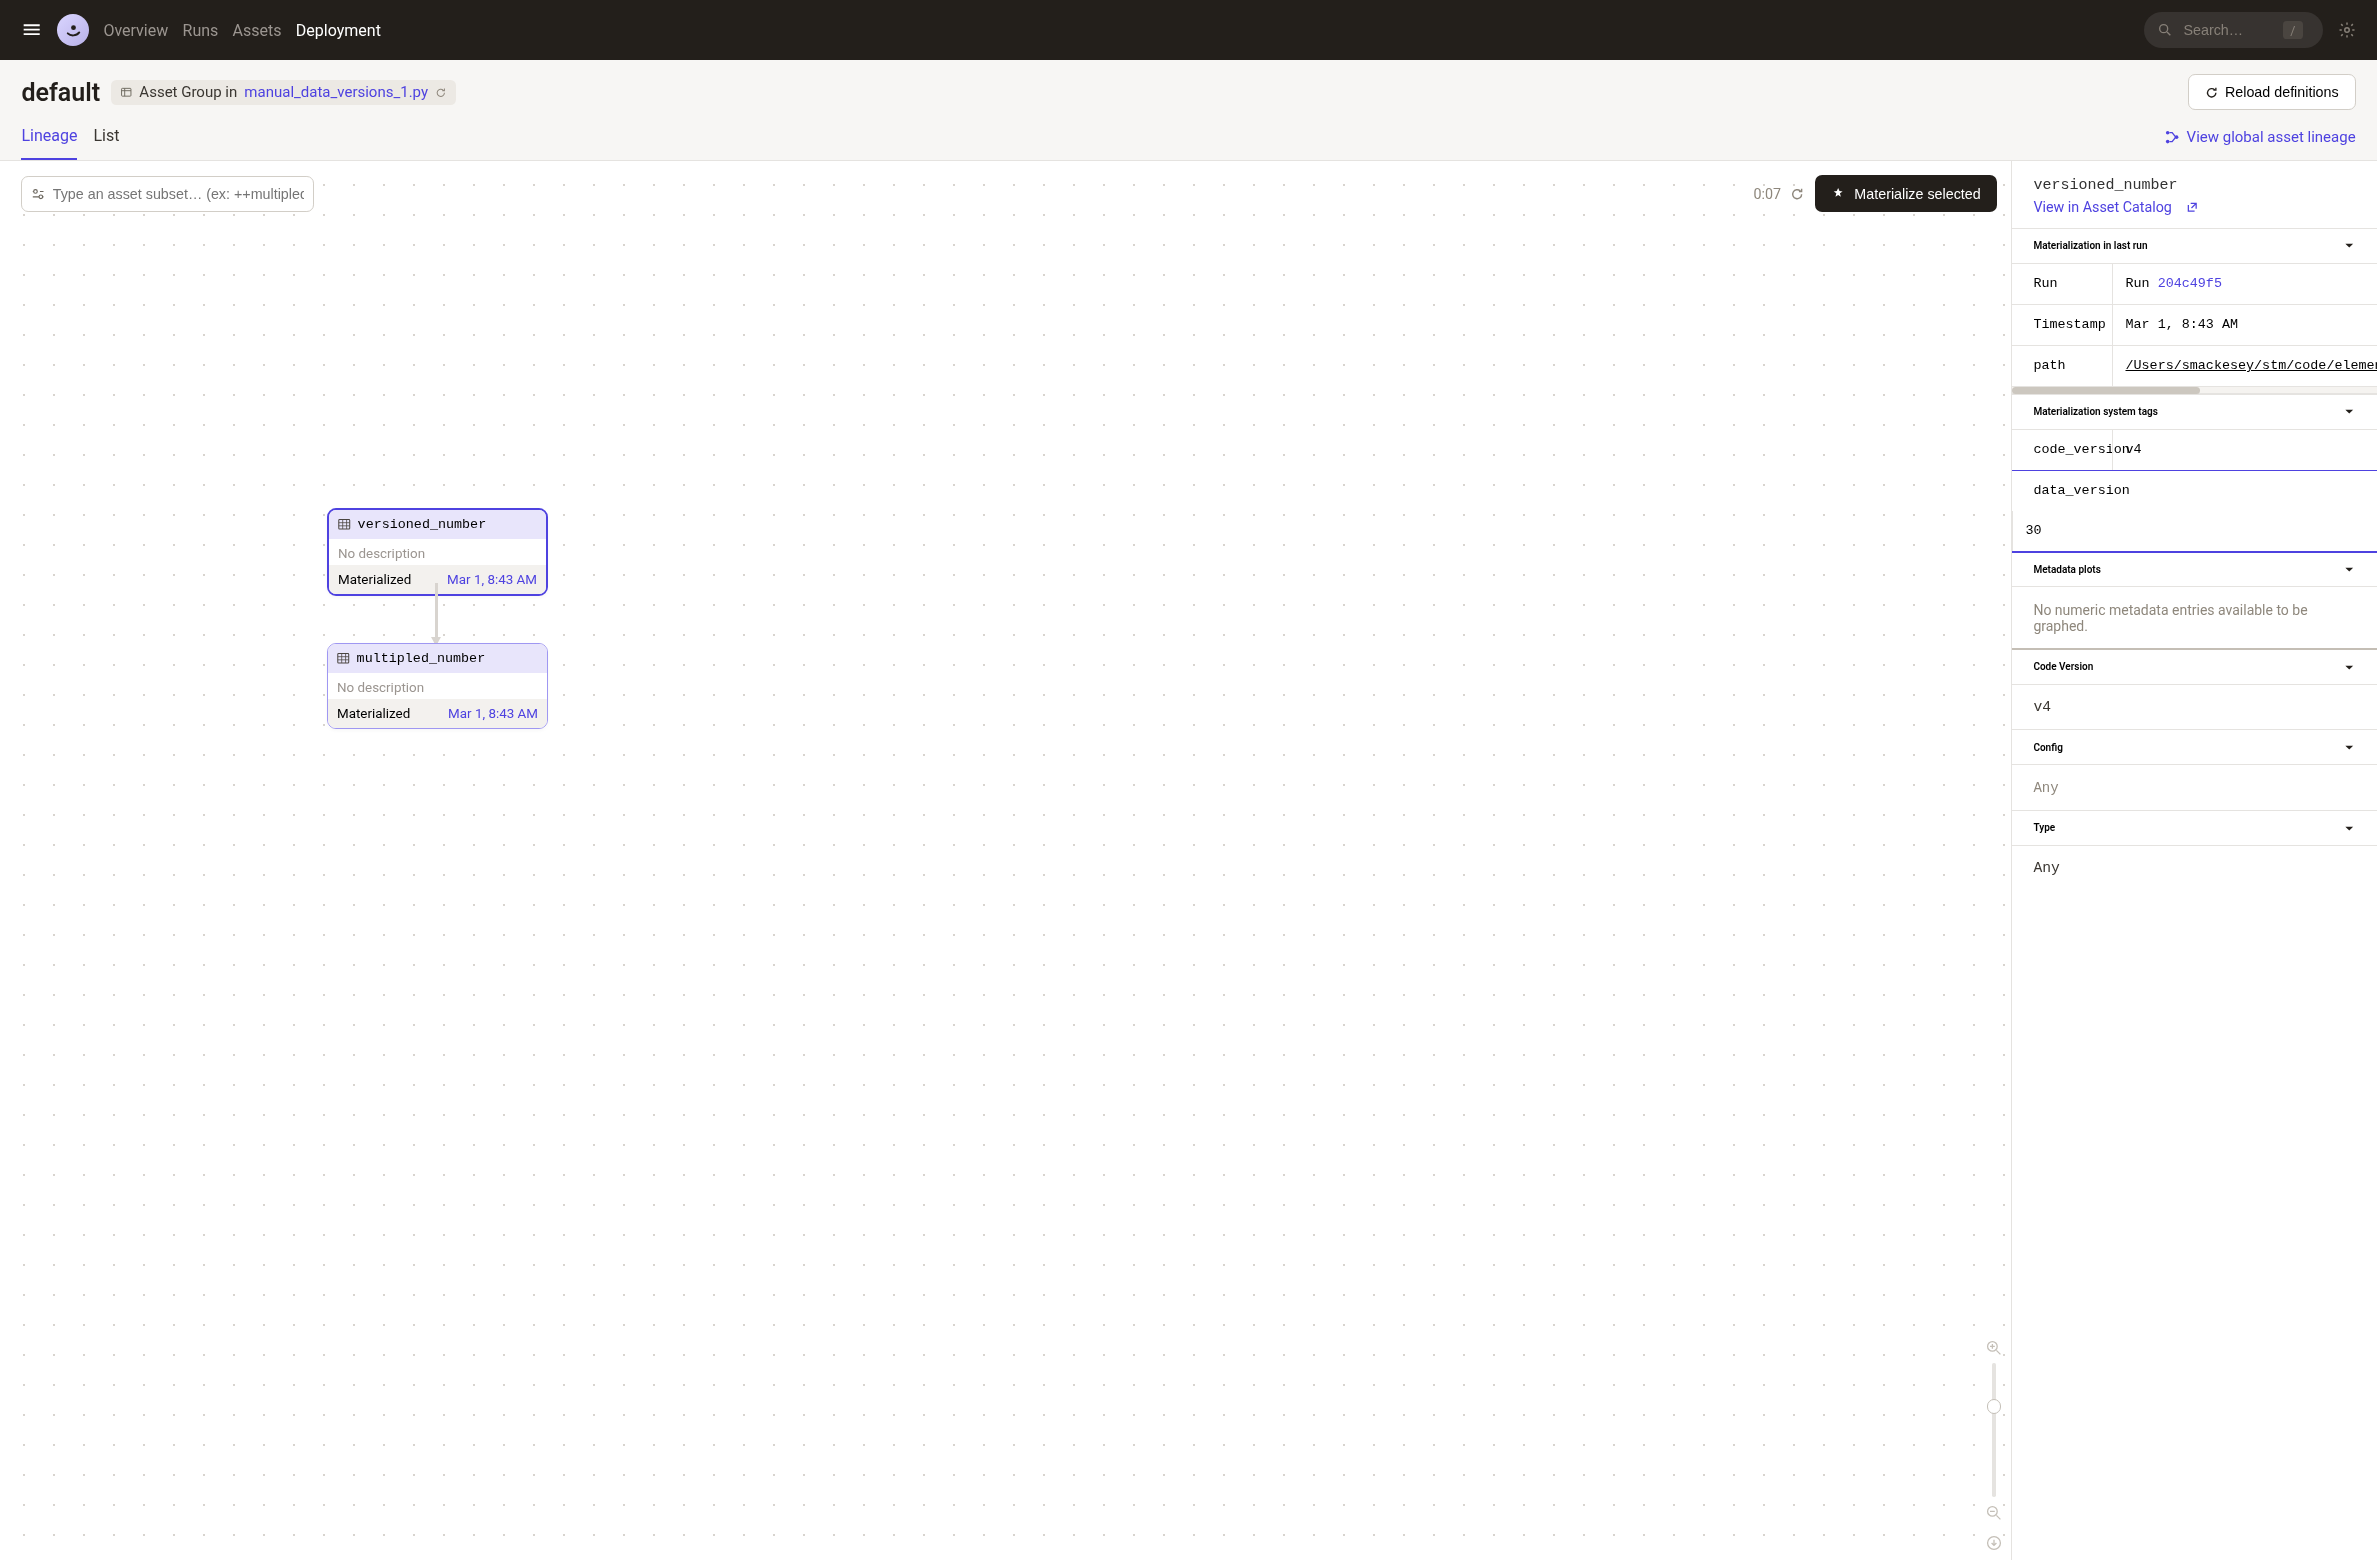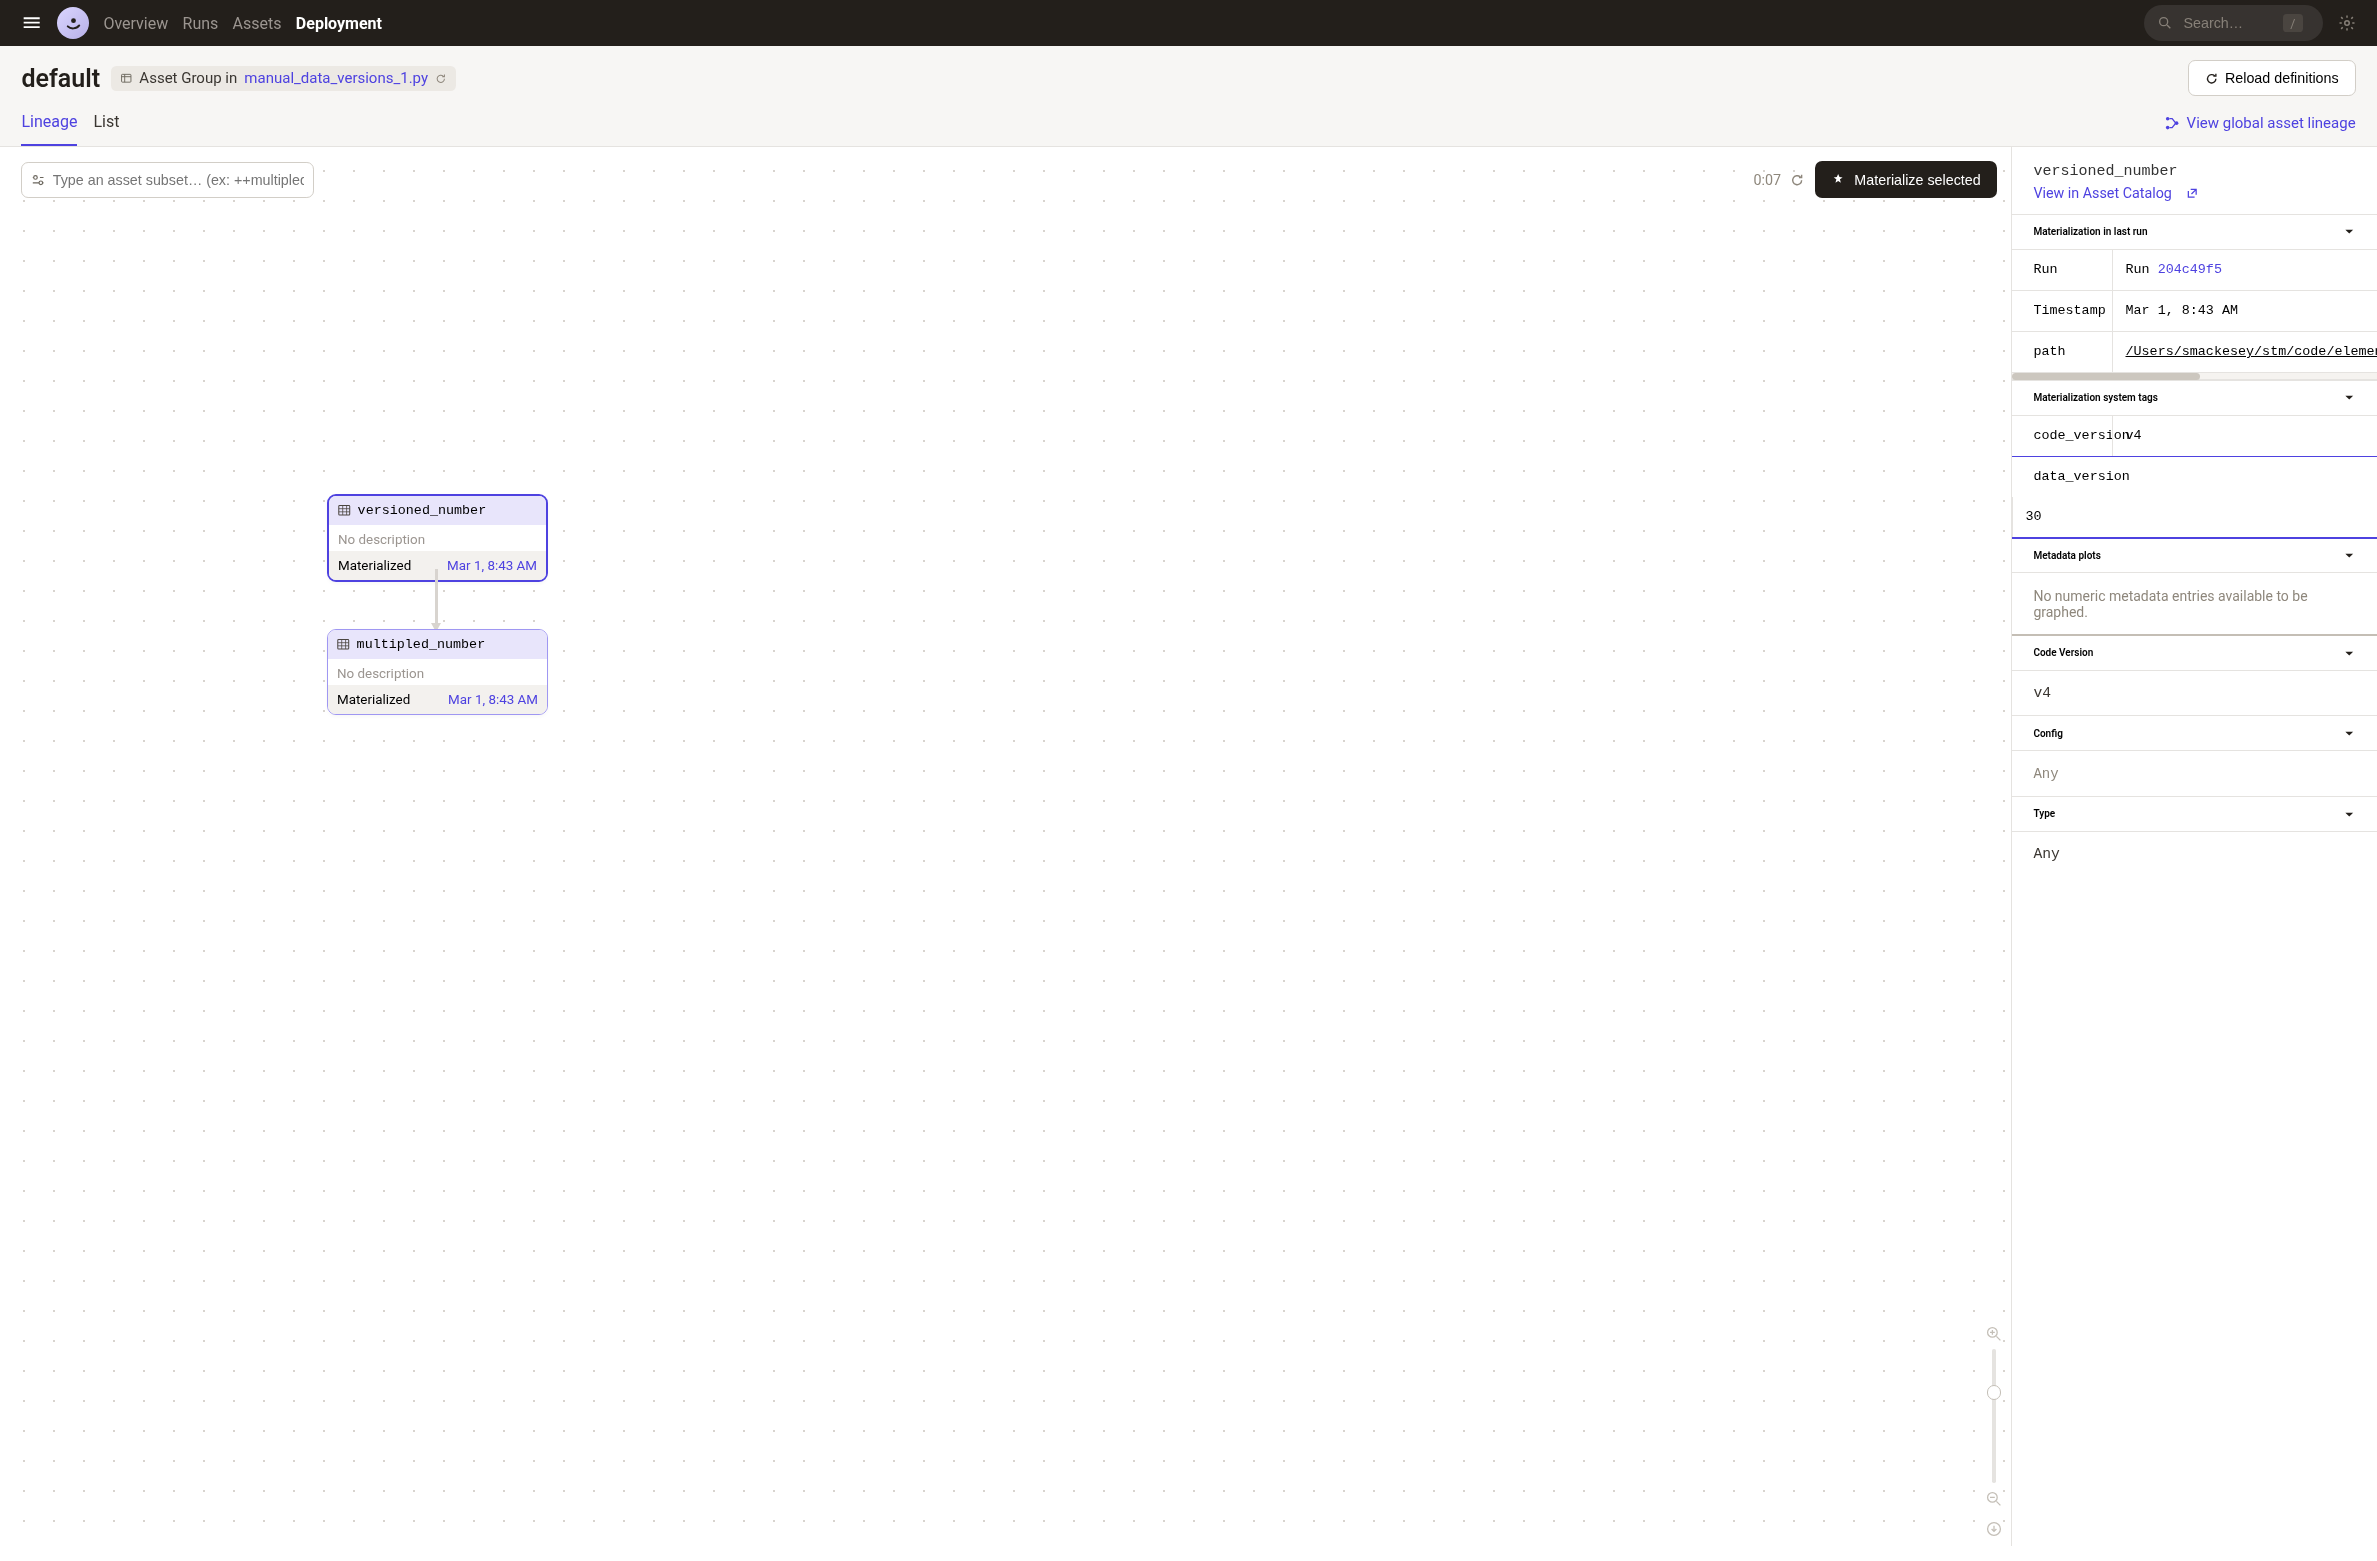--- a/index.html
+++ b/index.html
@@ -1,25 +1,25 @@
 <!DOCTYPE html>
 <html style="font-size:14.3px"><head>
 <meta charset="utf-8">
 <style>
 * { box-sizing: border-box; margin: 0; padding: 0; }
 body { font-family: -apple-system, BlinkMacSystemFont, "Segoe UI", Roboto, sans-serif; font-size: 12.5px; overflow: hidden; background: #fff; }
 .mono { font-family: "SF Mono", Consolas, "Liberation Mono", Menlo, monospace; }
 
 .header {
-  background: #231f1b; color: #fff; height: 46px; display: flex; align-items: center; padding: 0 21.4px; gap: 14.3px;
+  background: #231f1b; color: #fff; height: 60px; display: flex; align-items: center; padding: 0 21.4px; gap: 14.3px;
 }
 .hamburger { width: 21.4px; height: 21.4px; cursor: pointer; color:#fff; }
 .logo { width: 32px; height: 32px; border-radius: 50%; background: linear-gradient(135deg, #dad5ff 0%, #b8b1e8 100%); display:flex; align-items:center; justify-content:center; cursor:pointer; }
 .nav-item { color: #9b9590; font-size: 16px; cursor: pointer; }
-.nav-item.active { color: #fff; font-weight: 700; }
+.nav-item.active { color: #fff; font-weight: 400; }
 .header-spacer { flex: 1; }
 .search-box { background: #373330; border-radius: 18px; height: 36px; display: flex; align-items: center; padding: 0 12.5px; gap: 10.7px; width: 179px; color:#878078;}
 .search-box input { background: transparent; border: none; color: #fff; font-size: 14.3px; width: 89px; outline: none; }
 .search-box input::placeholder { color: #878078; }
 .slash-key { background: #4a4540; color: #878078; border-radius: 3.6px; padding: 1.8px 7.1px; font-size: 12.5px; }
 .gear { color: #878078; cursor: pointer; }
 
 .subheader { background: #f7f6f4; padding: 14.3px 21.4px 0 21.4px; border-bottom: 0.9px solid #e5e3e0;}
 .subheader-row1 { display: flex; align-items: center; gap: 10.7px; margin-bottom: 16px;}
 .page-title { font-size: 25px; font-weight: 600; color: #231f1b; }

